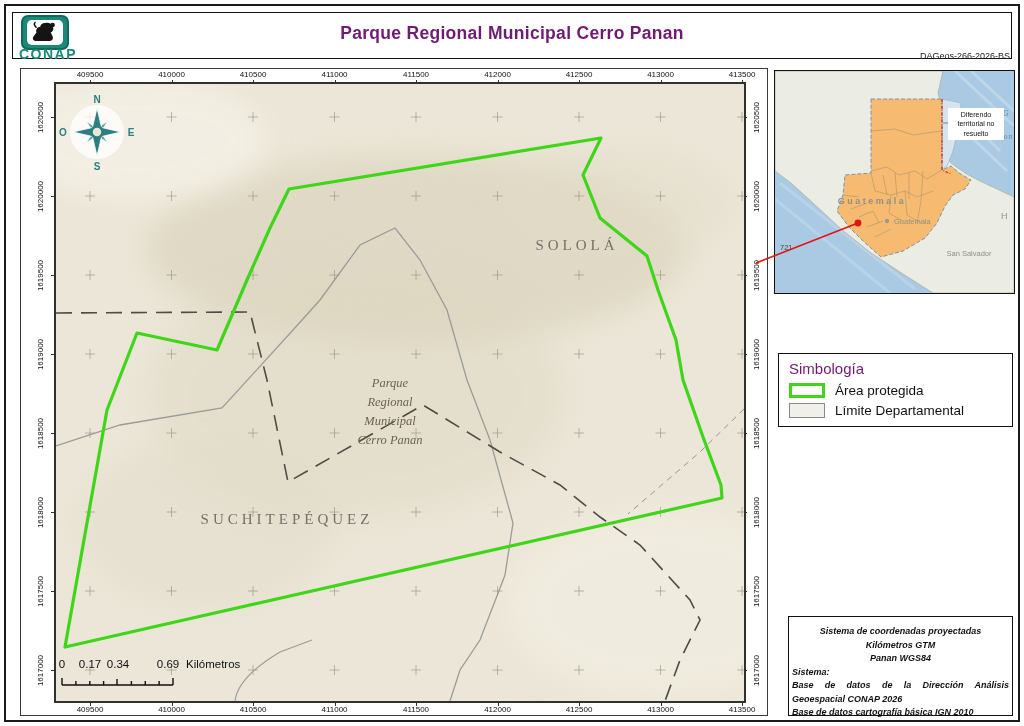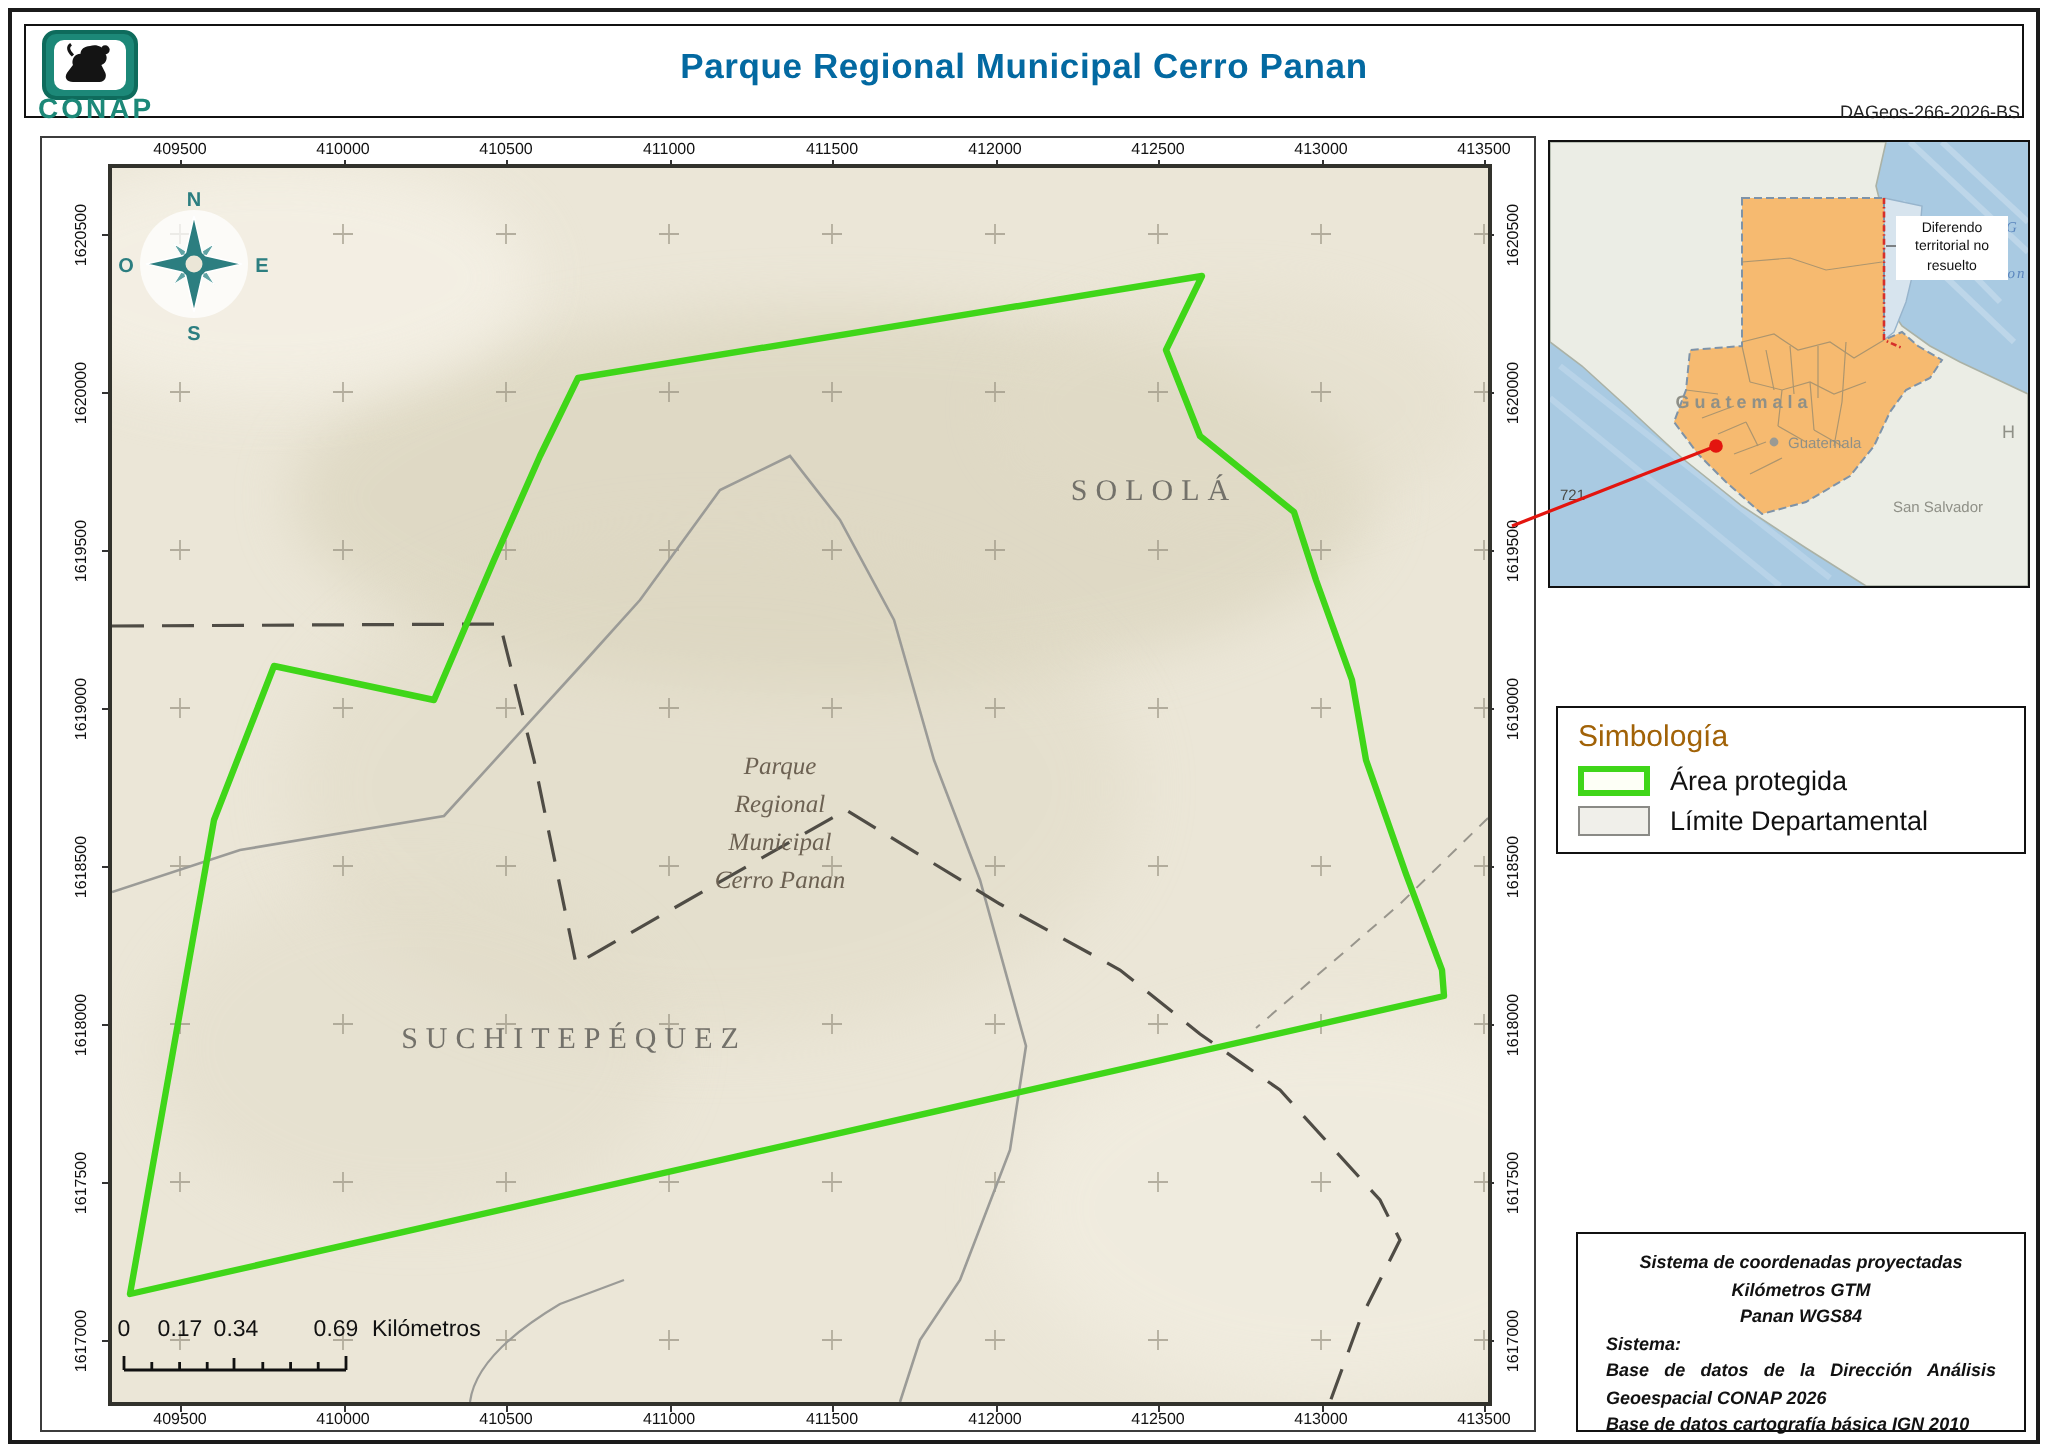--- a/index.html
+++ b/index.html
@@ -5,21 +5,21 @@
   html,body{margin:0;padding:0;background:#fff;}
   .page{position:relative;width:1024px;height:726px;background:#ffffff;
         font-family:"Liberation Sans",sans-serif;overflow:hidden;}
   .page-border{position:absolute;left:4px;top:4px;right:4px;bottom:4px;
         border:2px solid #1b1b1b;pointer-events:none;}
 
   
   .header{position:absolute;left:12px;top:12px;width:998px;height:45px;
         border:1.5px solid #111;background:#fff;}
   .title{position:absolute;left:0;right:0;top:10px;text-align:center;
-        color:#0369a1;font-size:17.5px;font-weight:600;letter-spacing:.3px;}
+        color:#701a75;font-size:17.5px;font-weight:600;letter-spacing:.3px;}
   .logo-box{position:absolute;left:8px;top:2px;width:44px;height:31px;
         background:#1C8878;border-radius:7px;border:2px solid #0E6B5C;}
   .logo-inner{position:absolute;left:4px;top:3px;right:4px;bottom:3px;
         background:#fff;border-radius:5px;}
   .logo-text{position:absolute;left:6px;top:33px;color:#1C8878;
         font-weight:bold;font-size:14px;letter-spacing:1.5px;}
   .doc-number{position:absolute;right:14px;top:51px;font-size:9px;color:#222;margin-left:10px;}
 
   
   .map-panel{position:absolute;left:20px;top:68px;width:746px;height:646px;
@@ -42,29 +42,29 @@
   .ystrip.right .ycell::after{content:'';position:absolute;left:-2px;top:50%;
         width:3px;height:1px;background:#333;}
 
   
   .inset-panel{position:absolute;left:774px;top:70px;width:239px;height:222px;
         border:1.5px solid #111;background:#A9CAE2;}
   .inset-note{position:absolute;left:948px;top:108px;width:54px;background:#fff;
         font-size:7px;line-height:1.35;text-align:center;color:#111;padding:2px 1px;}
   .legend-panel{position:absolute;left:778px;top:353px;width:235px;height:74px;
         border:1.5px solid #111;background:#fff;box-sizing:border-box;padding:6px 10px;}
-  .legend-title{font-size:15px;color:#a16207;margin-bottom:6px;}
+  .legend-title{font-size:15px;color:#701a75;margin-bottom:6px;}
   .legend-row{display:flex;align-items:center;margin-bottom:5px;}
   .swatch{width:36px;height:15px;margin-right:10px;box-sizing:border-box;}
   .swatch.gray{background:#F0EFEA;border:1.5px solid #8a8a86;}
   .swatch.green{background:#FDFFF6;border:3px solid #3FD619;}
   .legend-label{font-size:13.5px;color:#111;}
   .source-panel{position:absolute;left:788px;top:616px;width:225px;height:100px;
         border:1.5px solid #111;background:#fff;box-sizing:border-box;
-        padding:8px 14px;font-style:italic;font-weight:bold;font-size:9px;
+        padding:8px 3px;font-style:italic;font-weight:bold;font-size:9px;
         line-height:1.5;color:#111;}
   .src-center{text-align:center;}
   .src-left{text-align:justify;}
 
   .overlay{position:absolute;left:0;top:0;pointer-events:none;}
   svg text{user-select:none;}
 </style>
 </head>
 <body>
 

